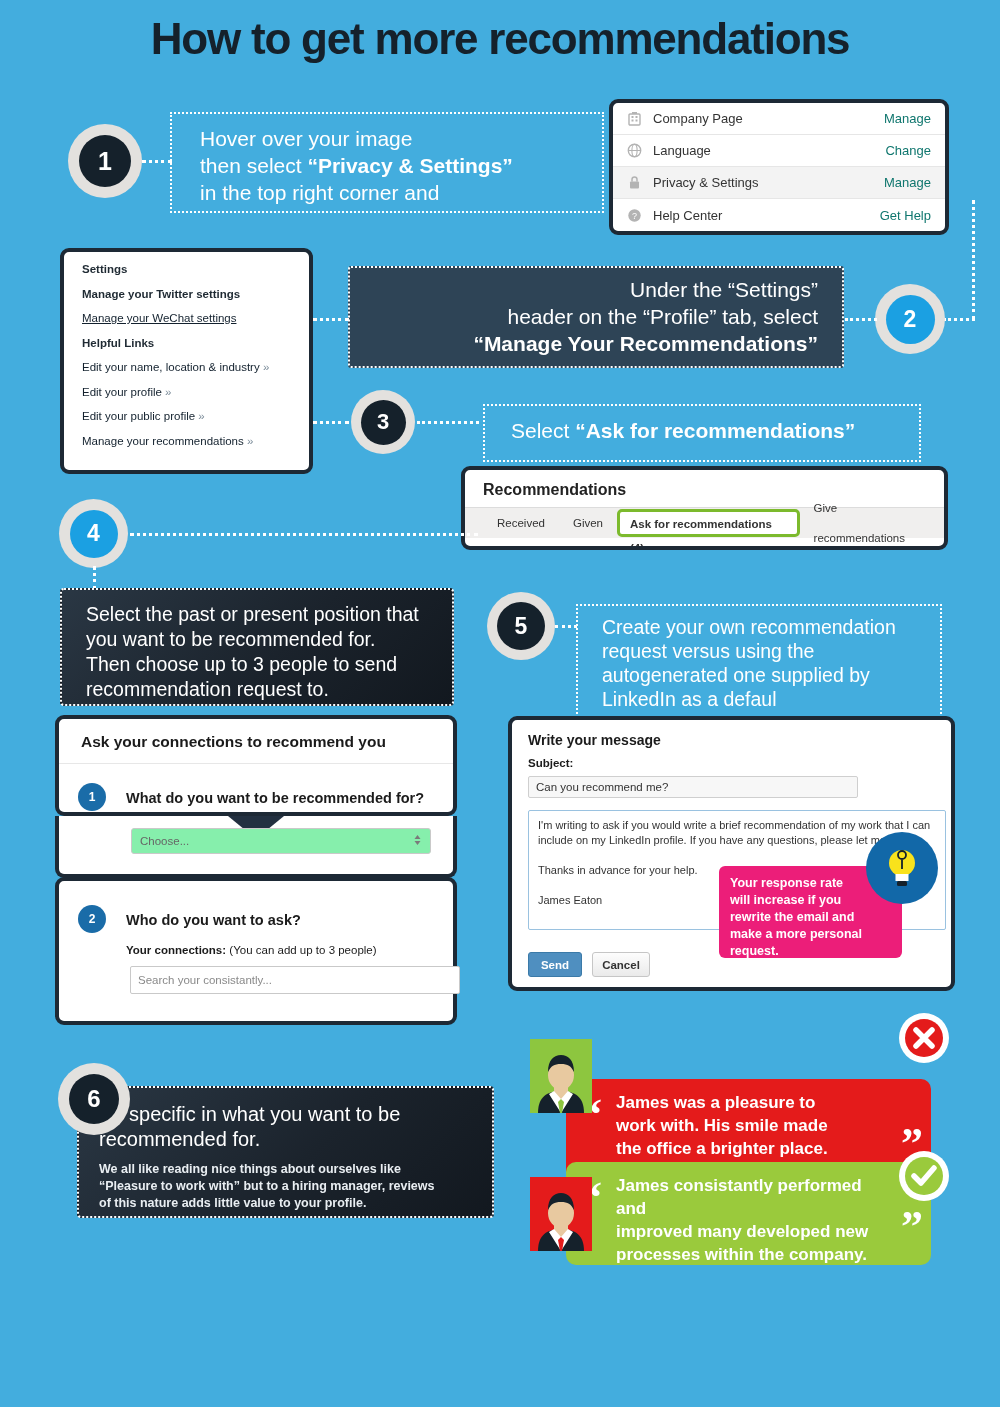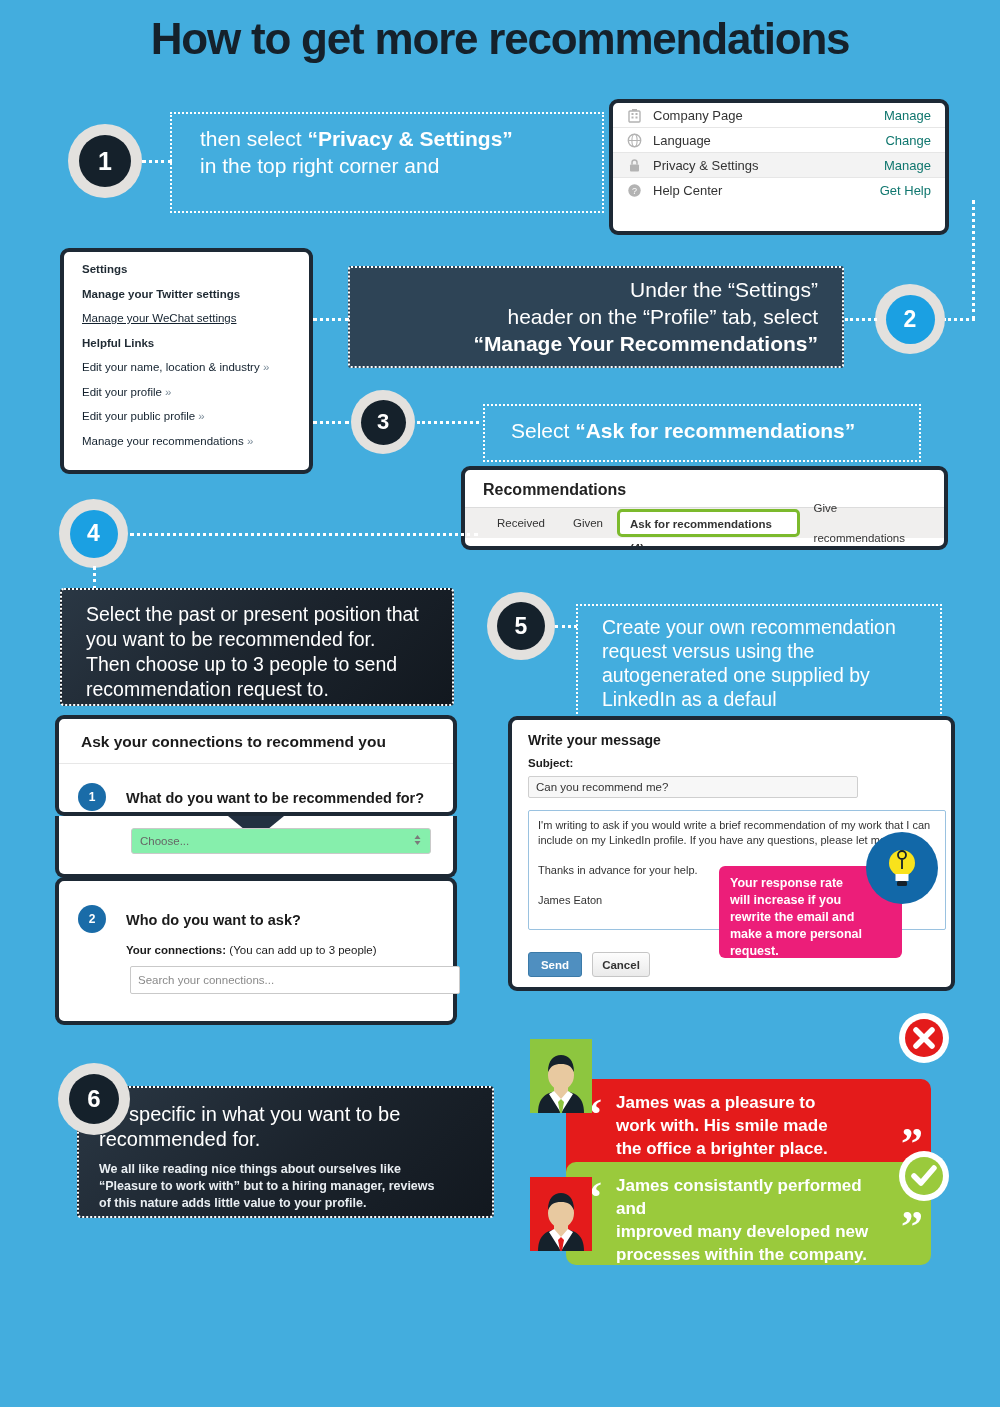--- a/index.html
+++ b/index.html
@@ -68,21 +68,21 @@
     background:#ffffff;
     border:4px solid #1d2935;
     border-radius:9px;
     box-sizing:border-box;
     overflow:hidden;
   }
 
   
   #dropdown{left:609px;top:99px;width:340px;height:136px;}
   .dd-row{
-    display:flex;align-items:center;height:25px;box-sizing:border-box;
+    display:flex;align-items:center;height:32px;box-sizing:border-box;
     padding:0 14px 0 10px;border-bottom:1px solid #e6e6e6;font-size:13px;color:#333;
   }
   .dd-row:last-child{border-bottom:none;}
   .dd-row.alt{background:#f3f3f3;}
   .dd-ico{width:22px;height:22px;margin-right:8px;flex:0 0 22px;display:flex;align-items:center;justify-content:center;}
   .dd-label{flex:1;}
   .dd-act{color:#0f766e;font-size:13px;}
 
   
   #settingsCard{left:60px;top:248px;width:253px;height:226px;}
@@ -201,20 +201,21 @@
 
 <div class="abs" id="title">How to get more recommendations</div>
 
 <div class="abs step-circle step-outer" style="left:68px;top:124px;width:74px;height:74px;">
   <div class="step-inner dark-inner" style="width:52px;height:52px;font-size:25px;">1</div>
 </div>
 <div class="abs hline" style="left:142px;top:160px;width:30px;"></div>
 
 <div class="abs dotted-box" style="left:170px;top:112px;width:434px;height:101px;">
   <div class="calloutTxt" style="padding:11px 0 0 28px;">
+    <div>Hover over your image</div>
     <div><span>then select </span><b>“Privacy &amp; Settings”</b></div>
     <div>in the top right corner and</div>
   </div>
 </div>
 
 <div class="abs ui-card" id="dropdown">
   <div class="dd-row">
     <span class="dd-ico">
       <svg width="17" height="17" viewBox="0 0 17 17">
           <rect x="3" y="4" width="11" height="11" rx="1" fill="none" stroke="#b3b3b3" stroke-width="1.4"></rect>
@@ -353,21 +354,21 @@
 <div class="abs ui-card" id="askCard2"></div>
 <div class="abs" style="left:78px;top:905px;width:28px;height:28px;z-index:4;">
   <div class="num-badge">2</div>
 </div>
 <div class="abs ask-q" style="left:126px;top:912px;z-index:4;">Who do you want to ask?</div>
 <div class="abs sub-lbl" style="left:126px;top:944px;z-index:4;">
   <b>Your connections:</b>
   <span>(You can add up to 3 people)</span>
 </div>
 <div class="abs txt-inp" style="left:130px;top:966px;width:330px;z-index:4;">
-  <span>Search your connections...</span>
+  <span>Search your consistantly...</span>
 </div>
 
 <div class="abs step-circle step-outer" style="left:487px;top:592px;width:68px;height:68px;">
   <div class="step-inner dark-inner" style="width:48px;height:48px;font-size:23px;">5</div>
 </div>
 <div class="abs hline" style="left:555px;top:625px;width:22px;"></div>
 
 <div class="abs dotted-box" style="left:576px;top:604px;width:366px;height:114px;">
   <div style="padding:9px 0 0 24px;font-size:19.5px;line-height:24px;font-weight:300;">
     <div>Create your own recommendation</div>

